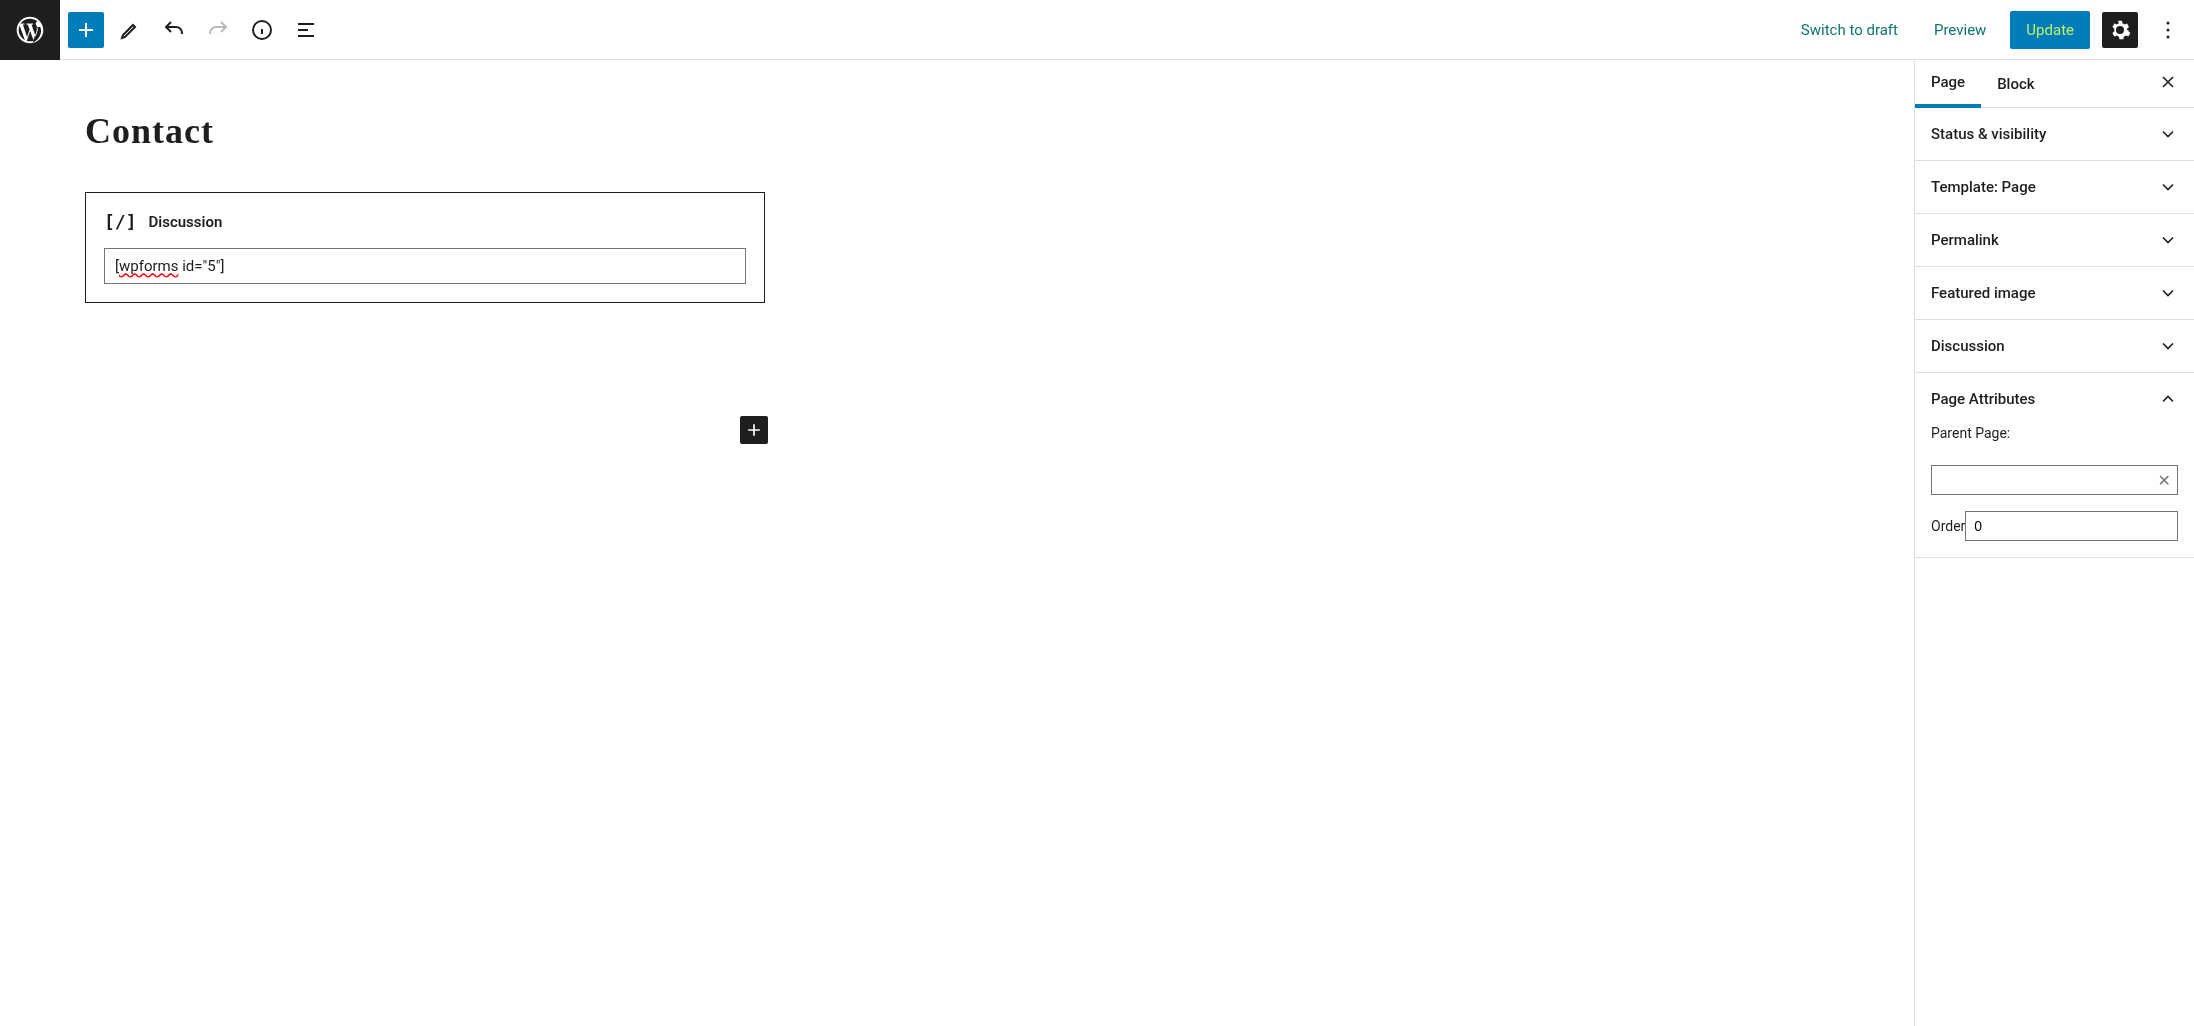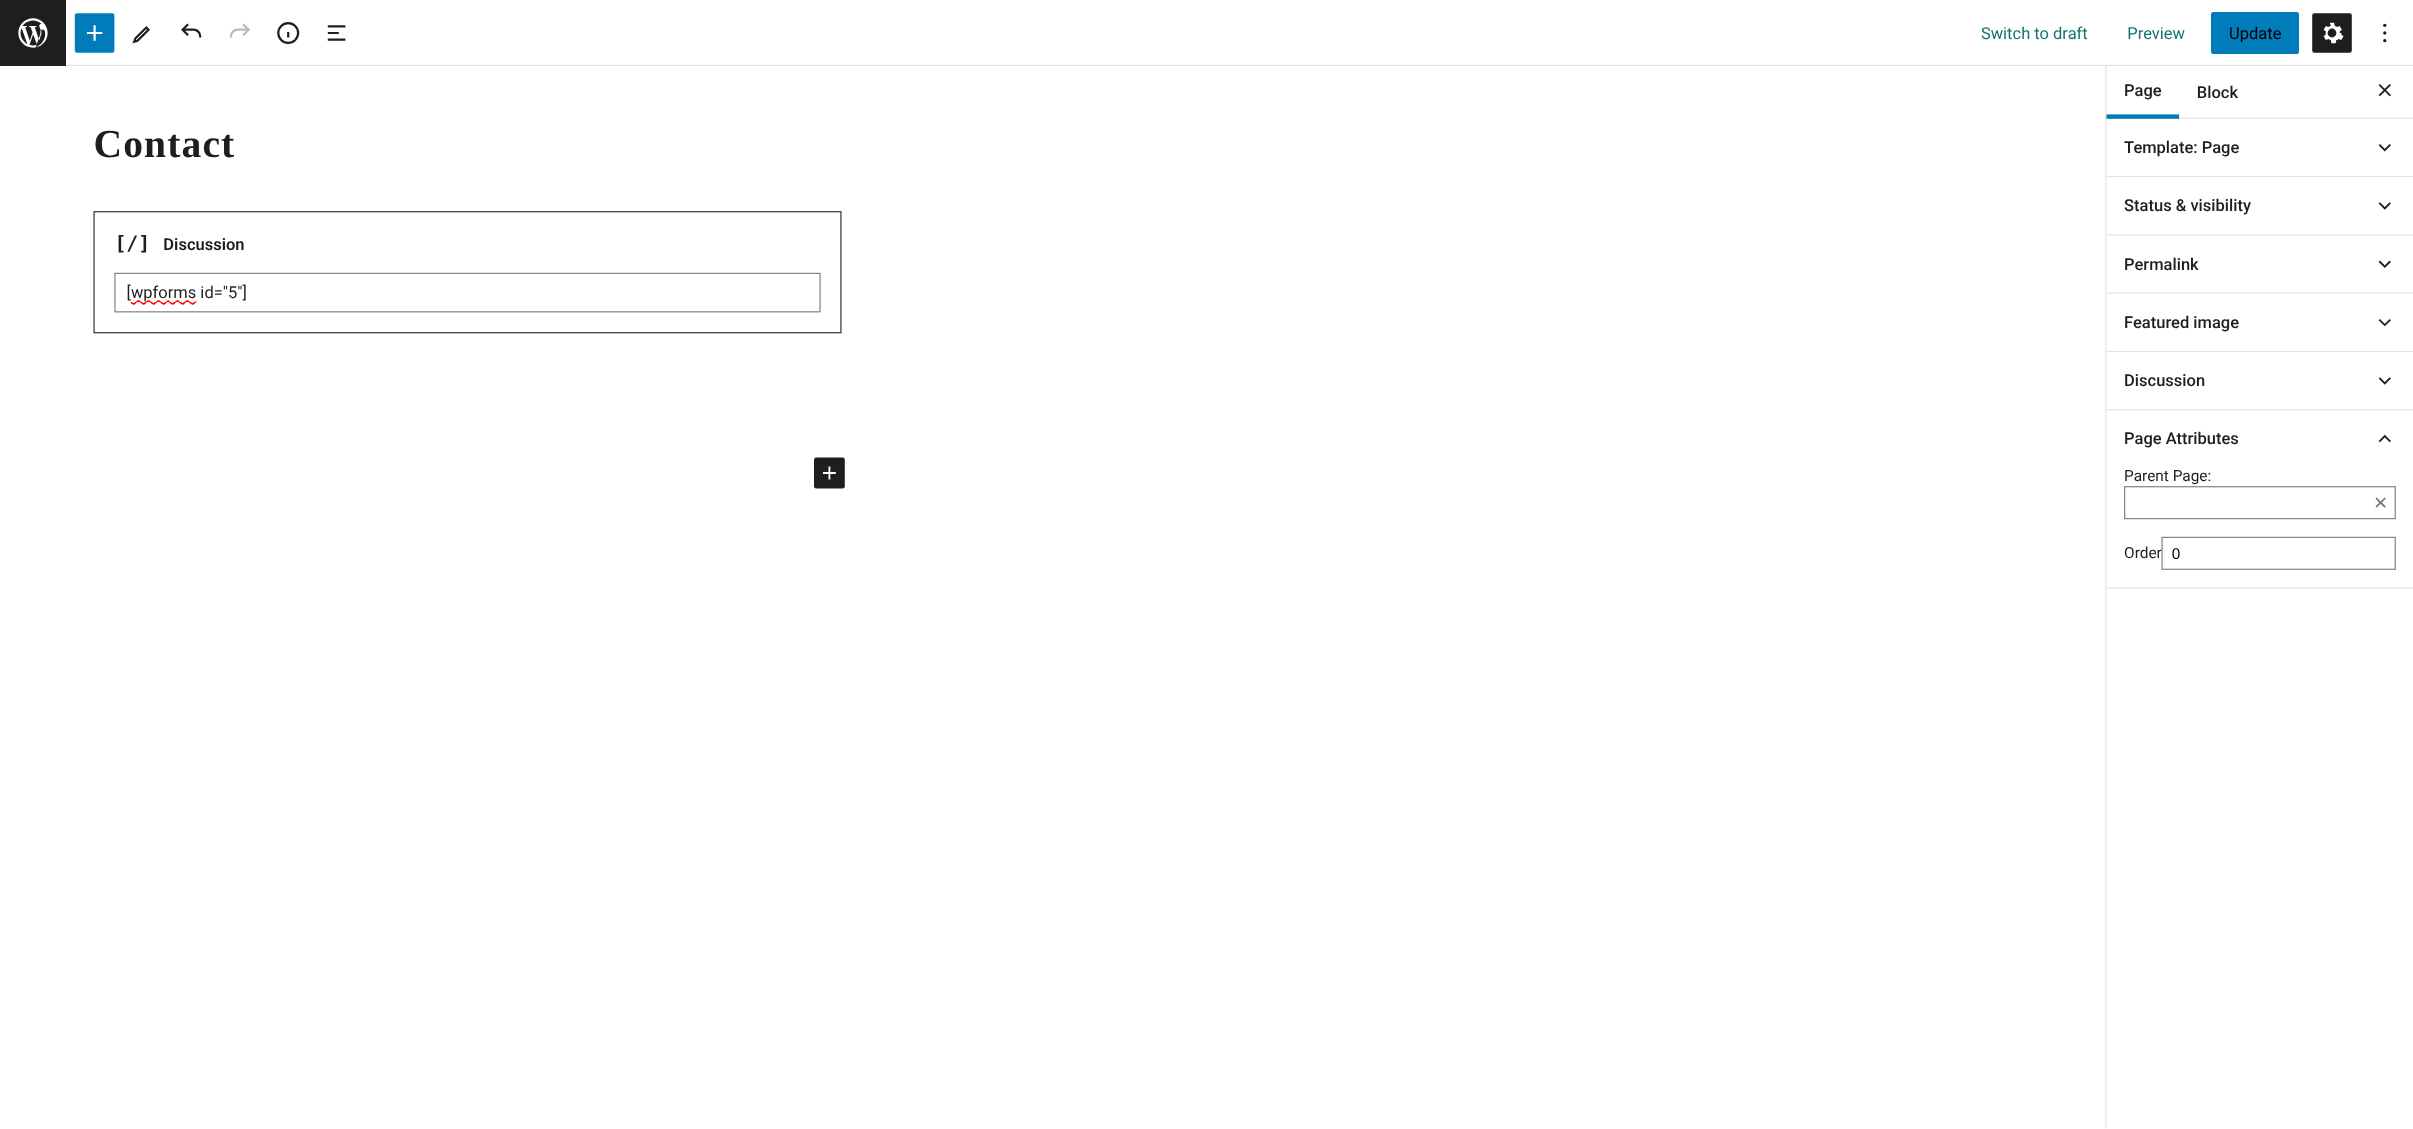--- a/index.html
+++ b/index.html
@@ -8,41 +8,41 @@
   .wp-logo { width: 60px; height: 60px; background: #1e1e1e; display: flex; align-items: center; justify-content: center; }
   .tool-group { display: flex; align-items: center; gap: 8px; padding-left: 8px; }
   .icon-btn { width: 36px; height: 36px; display: flex; align-items: center; justify-content: center; border-radius: 2px; cursor: pointer; }
   .icon-btn.primary { background: #007cba; color: #fff; }
   .icon-btn.dark { background: #1e1e1e; color: #fff; }
   .icon-btn svg { width: 24px; height: 24px; }
   .icon-btn.disabled { opacity: 0.3; }
   .top-spacer { flex: 1; }
   .top-right { display: flex; align-items: center; gap: 12px; padding-right: 8px; }
   .link-btn { color: #0f766e; font-size: 15px; padding: 8px 12px; cursor: pointer; }
-  .update-btn { background: #007cba; color: #000000; font-size: 15px; padding: 10px 16px; border-radius: 2px; cursor: pointer; }
+  .update-btn { background: #007cba; color: #bef264; font-size: 15px; padding: 10px 16px; border-radius: 2px; cursor: pointer; }
   .more-btn { width: 36px; height: 48px; display: flex; align-items: center; justify-content: center; cursor: pointer; }
   .main-area { display: flex; height: calc(100vh - 60px); }
   .editor { flex: 1; padding: 50px 0 0 0; position: relative; overflow: auto; }
   .editor-inner { max-width: 680px; margin: 0 0 0 85px; }
   .page-title { font-family: "Times New Roman", Georgia, serif; font-size: 36px; font-weight: 700; margin-bottom: 40px; letter-spacing: 1px; }
   .shortcode-block { border: 1px solid #1e1e1e; padding: 18px; position: relative; }
   .shortcode-header { display: flex; align-items: center; gap: 12px; margin-bottom: 16px; }
   .shortcode-label { font-weight: 600; font-size: 15px; }
   .shortcode-input { width: 100%; border: 1px solid #757575; padding: 8px 10px; font-size: 15px; font-family: inherit; }
   .shortcode-input .red-underline { text-decoration: underline wavy red; text-decoration-skip-ink: none; }
   .add-block-btn { position: absolute; width: 28px; height: 28px; background: #1e1e1e; color: #fff; display: flex; align-items: center; justify-content: center; border-radius: 2px; cursor: pointer; }
   .sidebar { width: 280px; border-left: 1px solid #e0e0e0; display: flex; flex-direction: column; background: #fff; }
   .tabs { display: flex; align-items: center; border-bottom: 1px solid #e0e0e0; height: 48px; position: relative; }
   .tab { padding: 0 16px; height: 48px; display: flex; align-items: center; font-size: 15px; font-weight: 500; cursor: pointer; }
   .tab.active { border-bottom: 4px solid #007cba; height: 48px; margin-bottom: -1px; text-align: center; }
   .tab-close { margin-left: auto; padding: 0 16px; cursor: pointer; }
   .panel { border-bottom: 1px solid #e0e0e0; }
   .panel-header { display: flex; align-items: center; justify-content: space-between; padding: 16px; font-size: 15px; font-weight: 500; cursor: pointer; }
   .panel-body { padding: 0 16px 16px 16px; }
-  .field-label { font-size: 14px; margin-bottom: 1px; display: block; }
+  .field-label { font-size: 14px; margin-bottom: 24px; display: block; }
   .combo-box { display: flex; border: 1px solid #757575; height: 30px; align-items: center; position: relative; margin-bottom: 16px; }
   .combo-box .clear { position: absolute; right: 6px; color: #757575; cursor: pointer; font-size: 16px; }
   .order-row { display: flex; align-items: center; }
   .order-row label { font-size: 14px; }
   .order-input { flex: 1; border: 1px solid #757575; height: 30px; padding: 0 8px; font-size: 14px; }
   .chev { width: 20px; height: 20px; }
 </style>
 </head>
 <body>
 
@@ -132,30 +132,30 @@
       <div class="tab">Block</div>
       <div class="tab-close">
         <svg viewBox="0 0 24 24" width="20" height="20" fill="none" stroke="#1e1e1e" stroke-width="2">
             <path d="M6 6l12 12M6 18L18 6"></path>
           </svg>
       </div>
     </div>
 
     <div class="panel">
       <div class="panel-header">
+        <span>Status &amp; visibility</span>
+        <svg class="chev" viewBox="0 0 24 24" fill="none" stroke="#1e1e1e" stroke-width="2">
+            <path d="M6 9l6 6 6-6"></path>
+          </svg>
+      </div>
+    </div>
+
+    <div class="panel">
+      <div class="panel-header">
         <span>Template: Page</span>
-        <svg class="chev" viewBox="0 0 24 24" fill="none" stroke="#1e1e1e" stroke-width="2">
-            <path d="M6 9l6 6 6-6"></path>
-          </svg>
-      </div>
-    </div>
-
-    <div class="panel">
-      <div class="panel-header">
-        <span>Status &amp; visibility</span>
         <svg class="chev" viewBox="0 0 24 24" fill="none" stroke="#1e1e1e" stroke-width="2">
             <path d="M6 9l6 6 6-6"></path>
           </svg>
       </div>
     </div>
 
     <div class="panel">
       <div class="panel-header">
         <span>Permalink</span>
         <svg class="chev" viewBox="0 0 24 24" fill="none" stroke="#1e1e1e" stroke-width="2">

